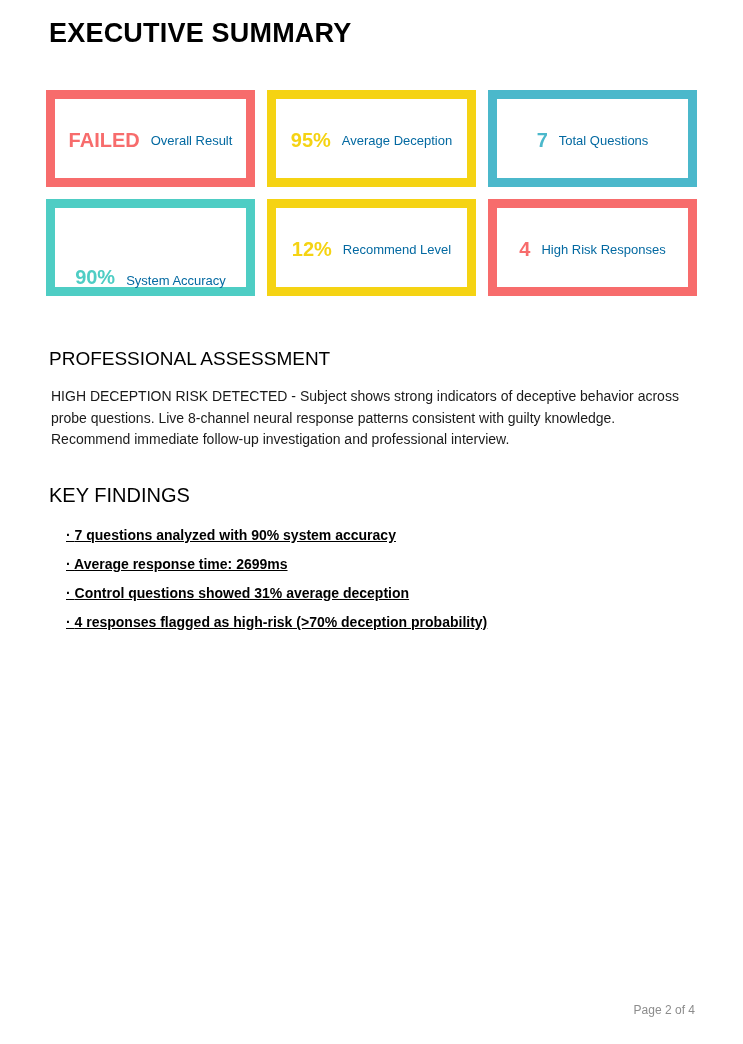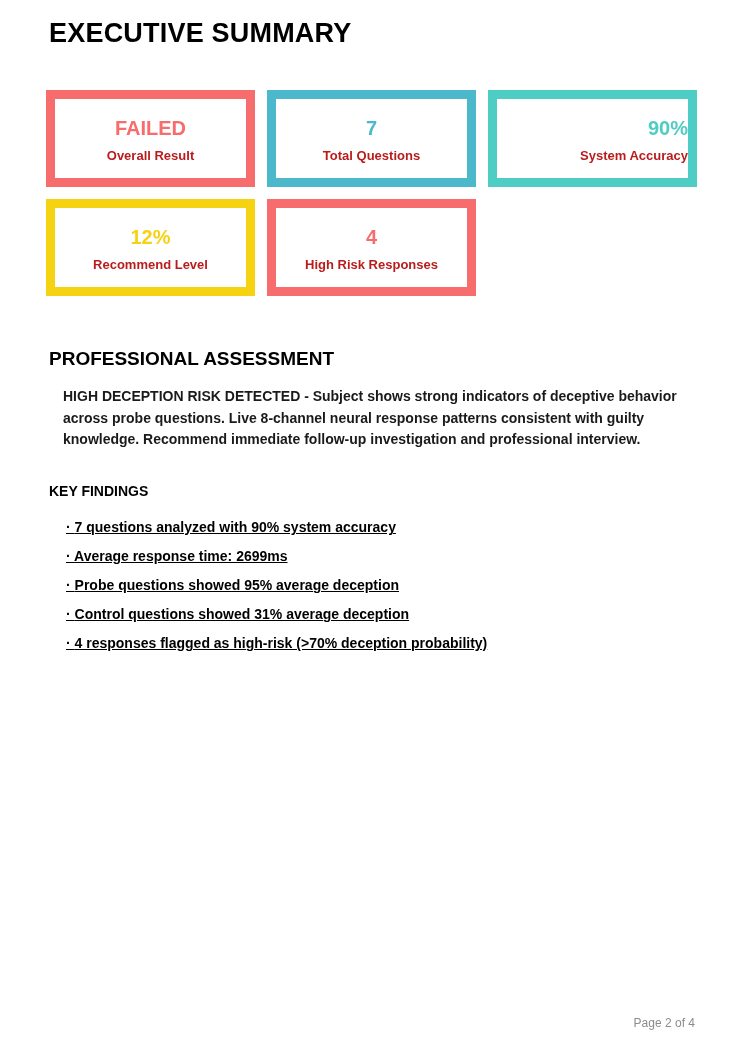--- a/index.html
+++ b/index.html
@@ -31,92 +31,95 @@
     column-gap: 12px;
     row-gap: 12px;
     margin: 41px -3px 0 -3px;
   }
   .stat-card {
     height: 97px;
     box-sizing: border-box;
     border: 9px solid #cccccc;
     background: #ffffff;
     display: flex;
-    flex-direction: column;
+    flex-direction: row;
     align-items: center;
     justify-content: center;
     gap: 11px;
     padding-top: 3px;
   }
   .stat-value {
     font-size: 20px;
     font-weight: 700;
     line-height: 1;
   }
   .stat-label {
     font-size: 13px;
-    font-weight: 700;
+    font-weight: 400;
     line-height: 1;
-    color: #b91c1c;
+    color: #0369a1;
   }
   .section-heading {
     font-size: 19px;
-    font-weight: 700;
+    font-weight: 400;
     margin: 0;
     line-height: 1.2;
   }
   .assessment-heading { margin-top: 52px; }
   .assessment-body {
-    margin: 15px 0 0 14px;
+    margin: 15px 0 0 2px;
     font-size: 14px;
     line-height: 21.5px;
     color: #1a1a1a;
     max-width: 646px;
-    font-weight: bold;
   }
-  .findings-heading { margin-top: 32px; font-size: 14px; }
+  .findings-heading { margin-top: 32px; font-size: 20px; }
   .findings-list {
     list-style: none;
     margin: 21px 0 0 0;
     padding: 0 0 0 17px;
     text-decoration: underline;
   }
   .findings-list li {
     font-size: 14px;
     font-weight: 700;
     line-height: 14px;
     margin-bottom: 15px;
     color: #000000;
   }
   .findings-list li::before {
     content: "\00B7\0020";
     font-weight: 700;
   }
   .page-footer {
     position: absolute;
     right: 48px;
-    bottom: 14px;
+    bottom: 27px;
     font-size: 12px;
     color: #8c8c8c;
   }
 </style>
 </head>
 <body>
 
 <div class="page">
 
   <h1 class="doc-title">EXECUTIVE SUMMARY</h1>
 
   <div class="stat-grid">
 
     <div class="stat-card" style="border-color: rgb(247, 108, 108);">
       <div class="stat-value" style="color: rgb(247, 108, 108);">FAILED</div>
       <div class="stat-label">Overall Result</div>
     </div>
 
+    <div class="stat-card" style="border-color: rgb(245, 211, 19);">
+      <div class="stat-value" style="color: rgb(245, 211, 19);">95%</div>
+      <div class="stat-label">Average Deception</div>
+    </div>
 
     <div class="stat-card" style="border-color: rgb(75, 184, 203);">
       <div class="stat-value" style="color: rgb(75, 184, 203);">7</div>
       <div class="stat-label">Total Questions</div>
     </div>
 
     <div class="stat-card" style="border-color: rgb(78, 205, 196); align-items: flex-end;">
       <div class="stat-value" style="color: rgb(78, 205, 196);">90%</div>
       <div class="stat-label">System Accuracy</div>
     </div>
@@ -135,20 +138,19 @@
 
   <h2 class="section-heading assessment-heading">PROFESSIONAL ASSESSMENT</h2>
 
   <p class="assessment-body">HIGH DECEPTION RISK DETECTED - Subject shows strong indicators of deceptive behavior across probe questions. Live 8-channel neural response patterns consistent with guilty knowledge. Recommend immediate follow-up investigation and professional interview.</p>
 
   <h2 class="section-heading findings-heading">KEY FINDINGS</h2>
 
   <ul class="findings-list">
     <li>7 questions analyzed with 90% system accuracy</li>
     <li>Average response time: 2699ms</li>
-    <li>Probe questions showed 95% average deception</li>
     <li>Control questions showed 31% average deception</li>
     <li>4 responses flagged as high-risk (&gt;70% deception probability)</li>
   </ul>
 
   <div class="page-footer">Page 2 of 4</div>
 
 </div>
 
 </body></html>

